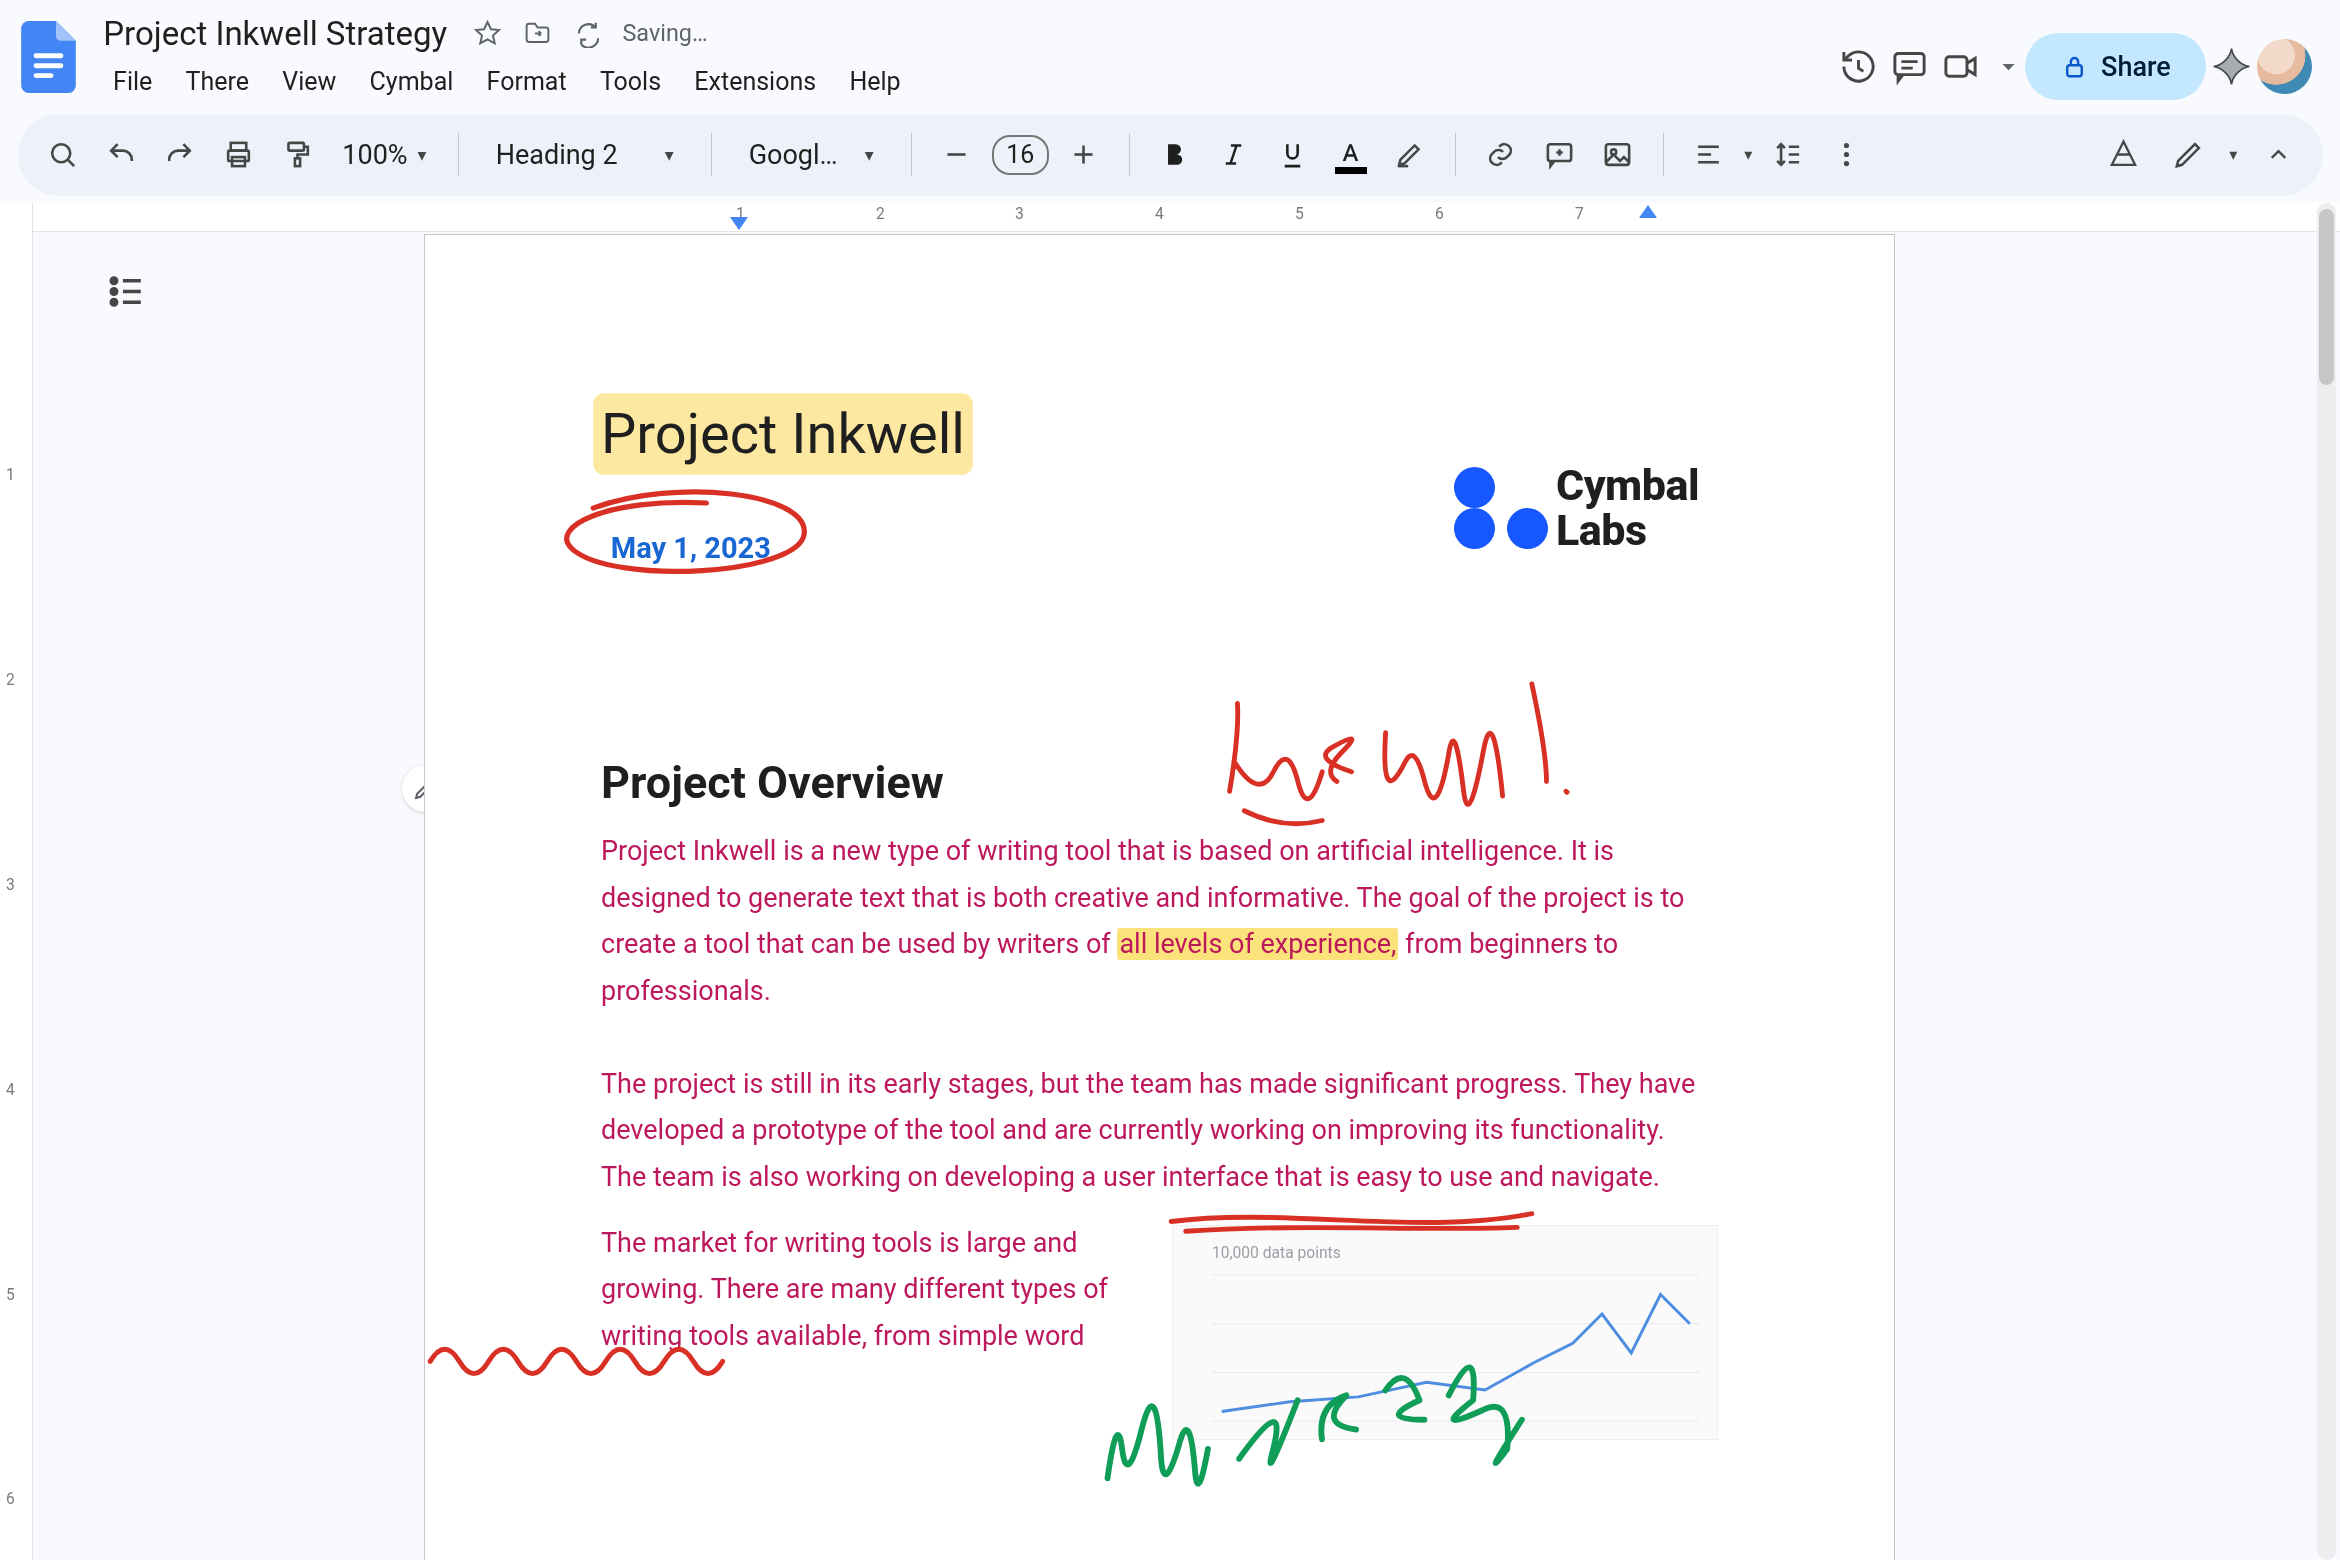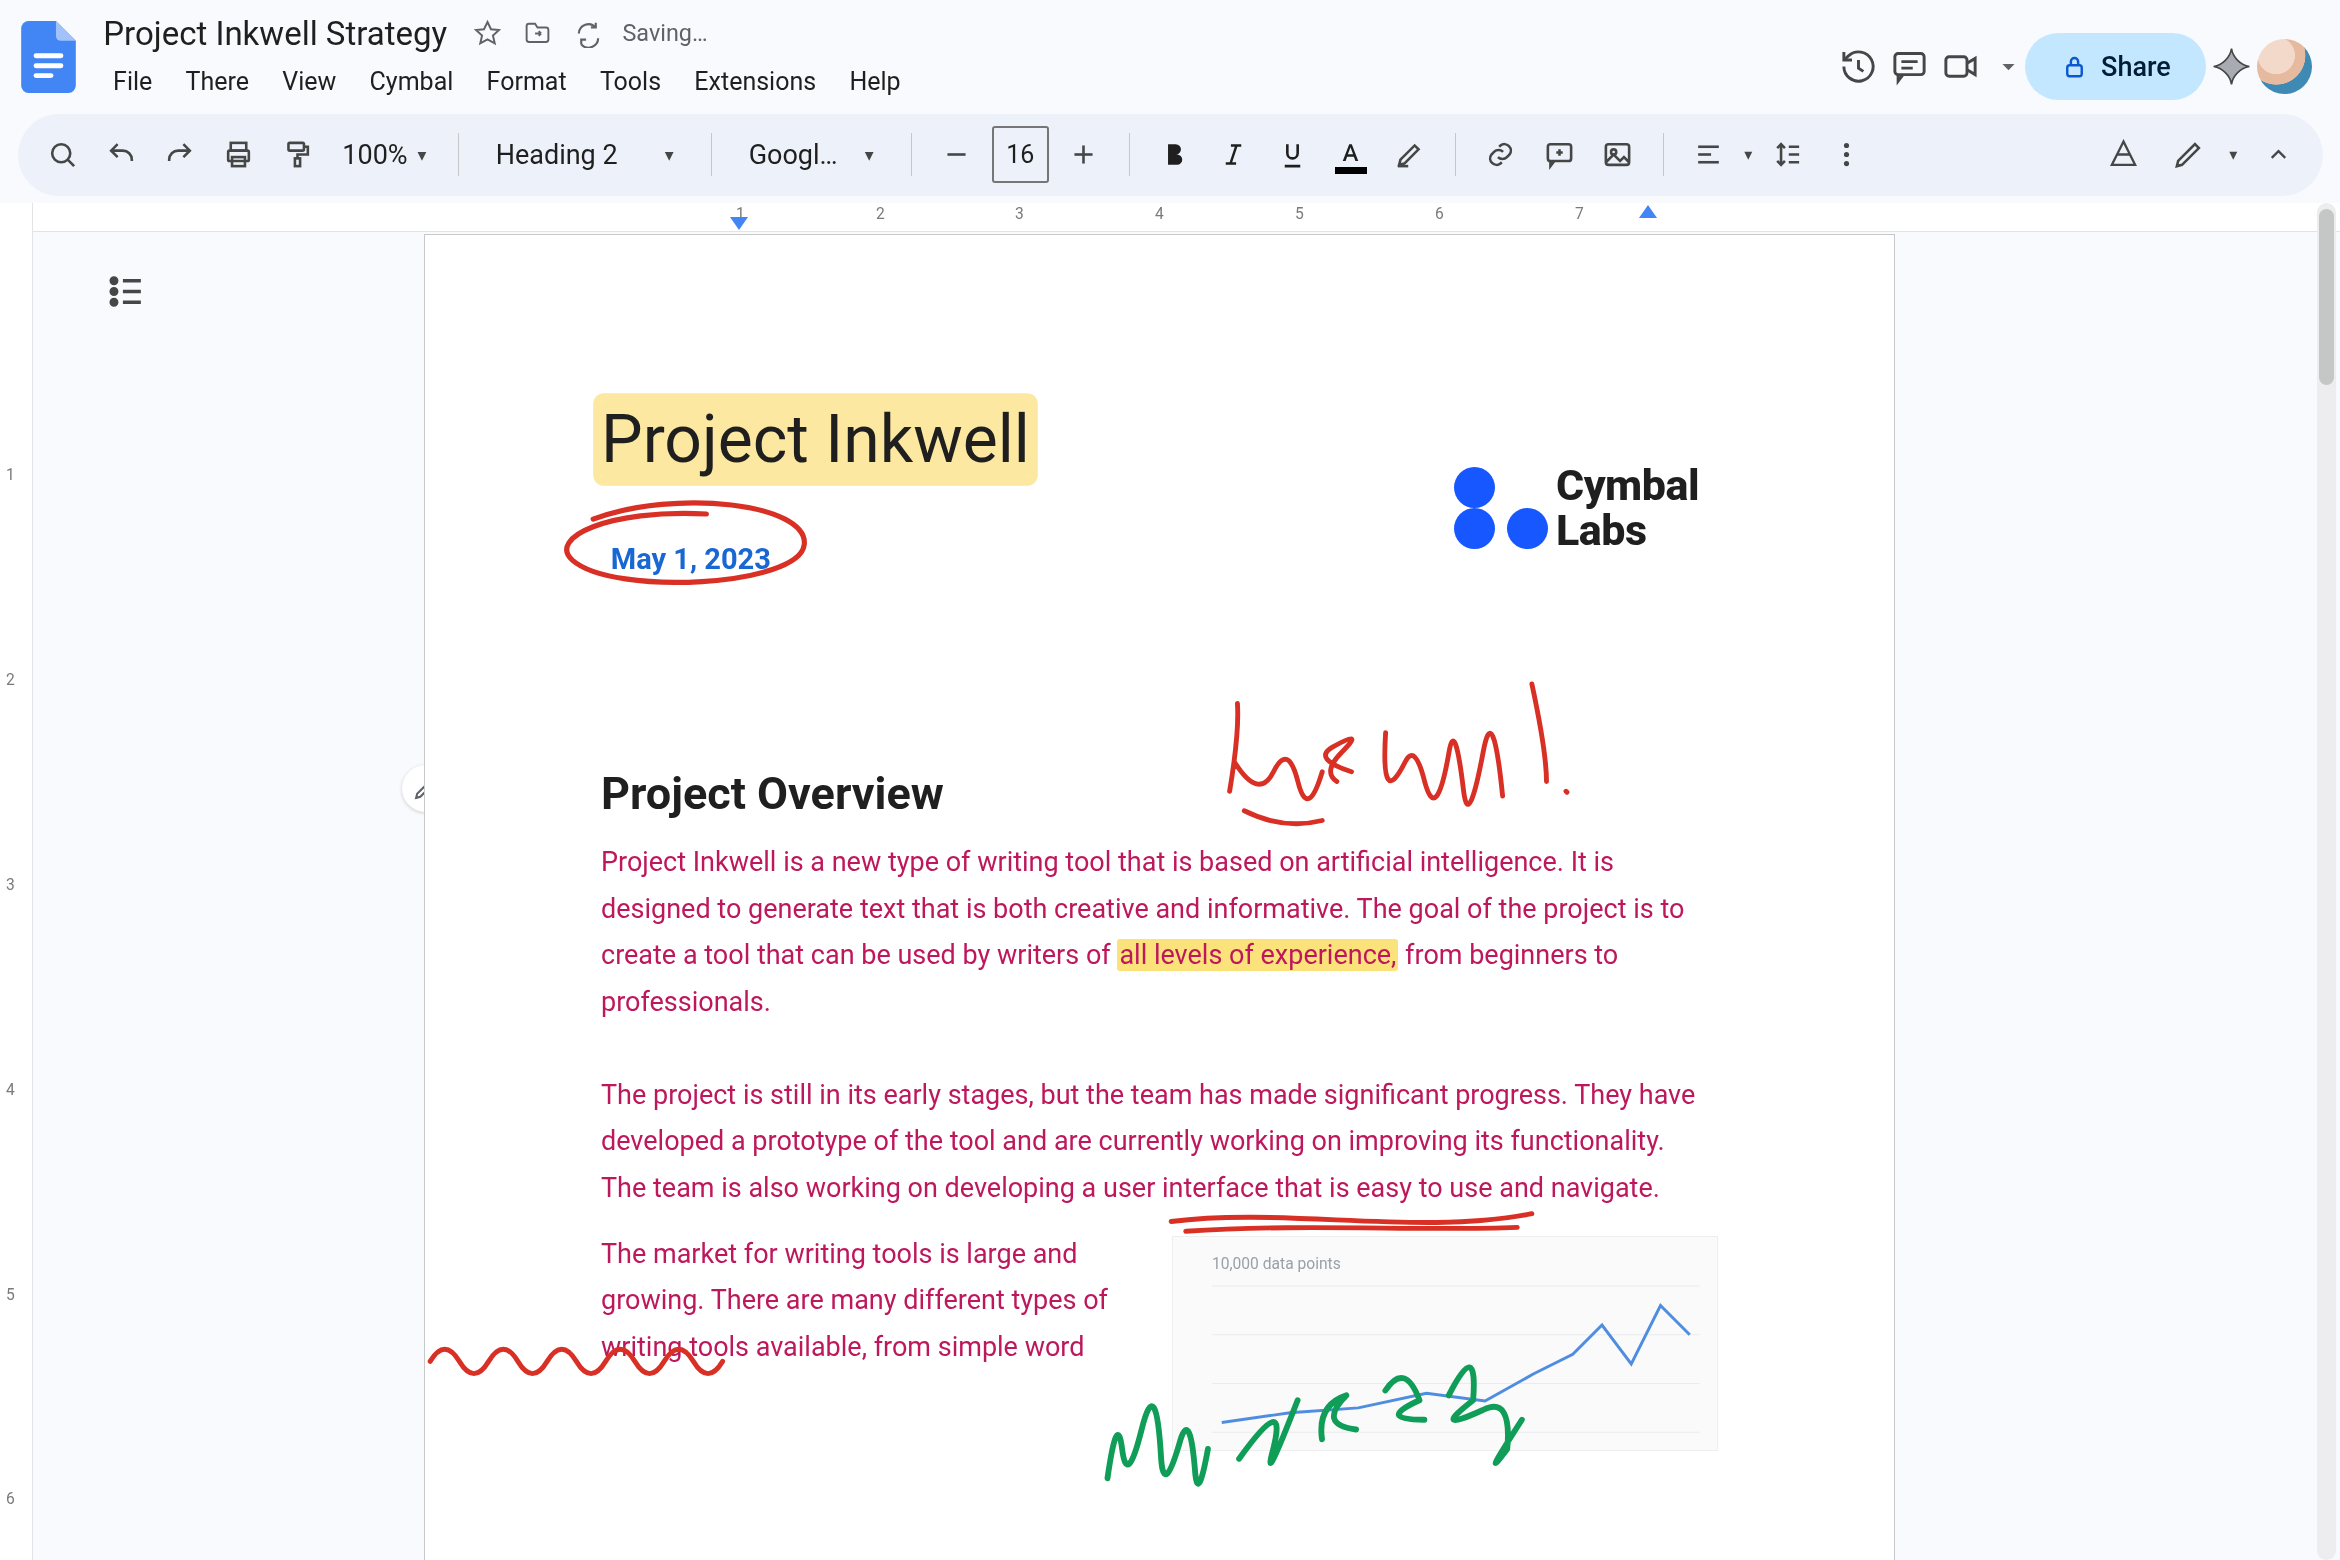--- a/index.html
+++ b/index.html
@@ -66,21 +66,21 @@
     gap: 11.7px;
   }
   .tbtn { width:47px; height:47px; display:flex; align-items:center; justify-content:center; color:#444746; border-radius:7.8px;}
   .tbtn svg { width:31px; height:31px; }
   .tsep { width:1px; height:43px; background:#c7c7c7; margin:0 9.8px;}
   .zoom { display:flex; align-items:center; gap:9.8px; font-size:27px; color:#1f1f1f; padding:0 9.8px;}
   .zoom .chev, .style-dd .chev, .font-dd .chev { color:#444746; font-size:17.6px;}
   .style-dd, .font-dd { display:flex; align-items:center; gap:47px; font-size:27px; padding:0 15.6px; }
   .font-dd { gap: 27px;}
   .size-group { display:flex; align-items:center; gap:11.7px;}
-  .size-box { border:2px solid #747775; border-radius:3px; width:57px; height:57px; display:flex; align-items:center; justify-content:center; font-size:25px;}
+  .size-box { border:2px solid #747775; border-radius:18px; width:57px; height:40px; display:flex; align-items:center; justify-content:center; font-size:25px;}
   .tc-underline { position:relative; }
   .text-color-bar { position:absolute; left:7.8px; right:7.8px; bottom:3.9px; height:6.8px; background:#000; }
   .toolbar-right { margin-left:auto; display:flex; align-items:center; gap:17.6px;}
   .collapse-btn { width:47px; height:47px; border-radius:50%; display:flex; align-items:center; justify-content:center;}
 
   
   .workspace {
     position:absolute; left:0; right:0; top:203px; bottom:0;
     display:flex;
   }
@@ -126,21 +126,21 @@
     position:absolute;
     width:1471px;
     left:391px;     
     top:31px;
     background:#fff;
     border:1px solid #c7c7c7;
     min-height:1365px;
     padding: 166px 176px 39px 176px;
   }
   .doc-h1 {
-    font-size:66px; font-weight:400; color:#1f1f1f;
+    font-size:56px; font-weight:400; color:#1f1f1f;
     display:inline;
     background: #fce8a0;
     box-shadow: 0 0 0 7.8px #fce8a0;
     border-radius:3.9px;
   }
   .doc-date {
     display:inline-block;
     margin-top:29px;
     color:#1967d2; font-weight:700; font-size:29px;
   }

